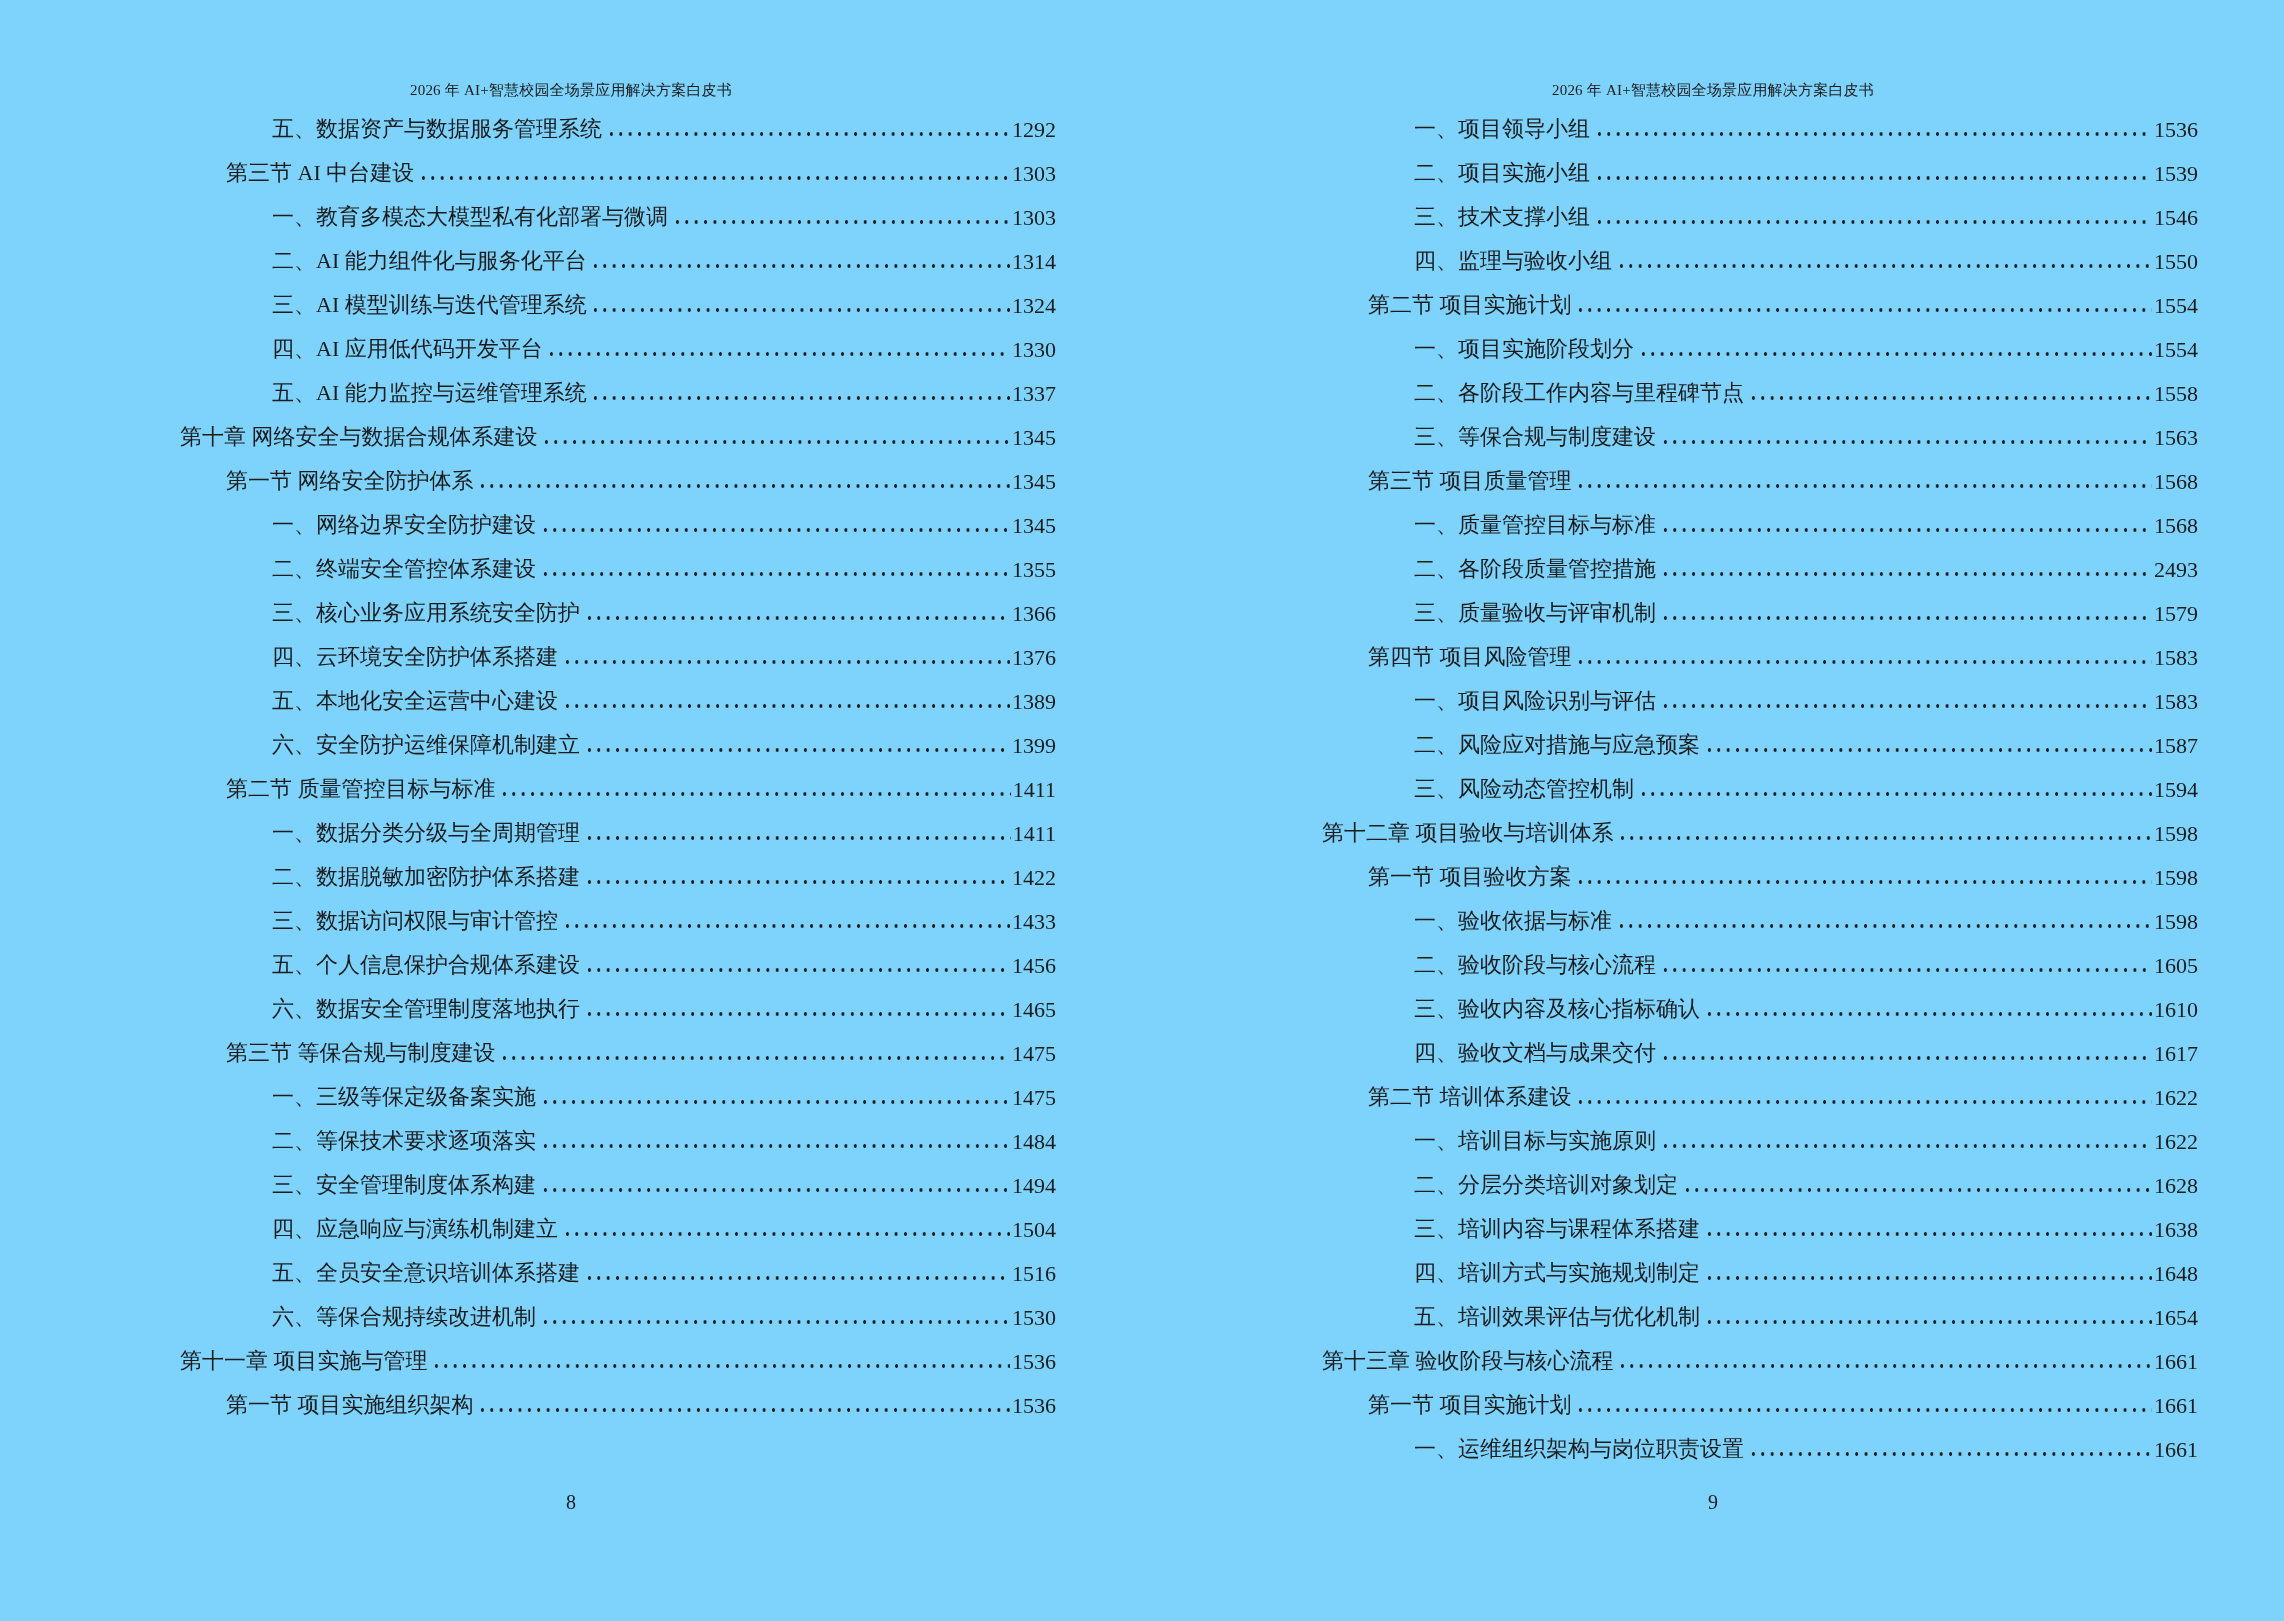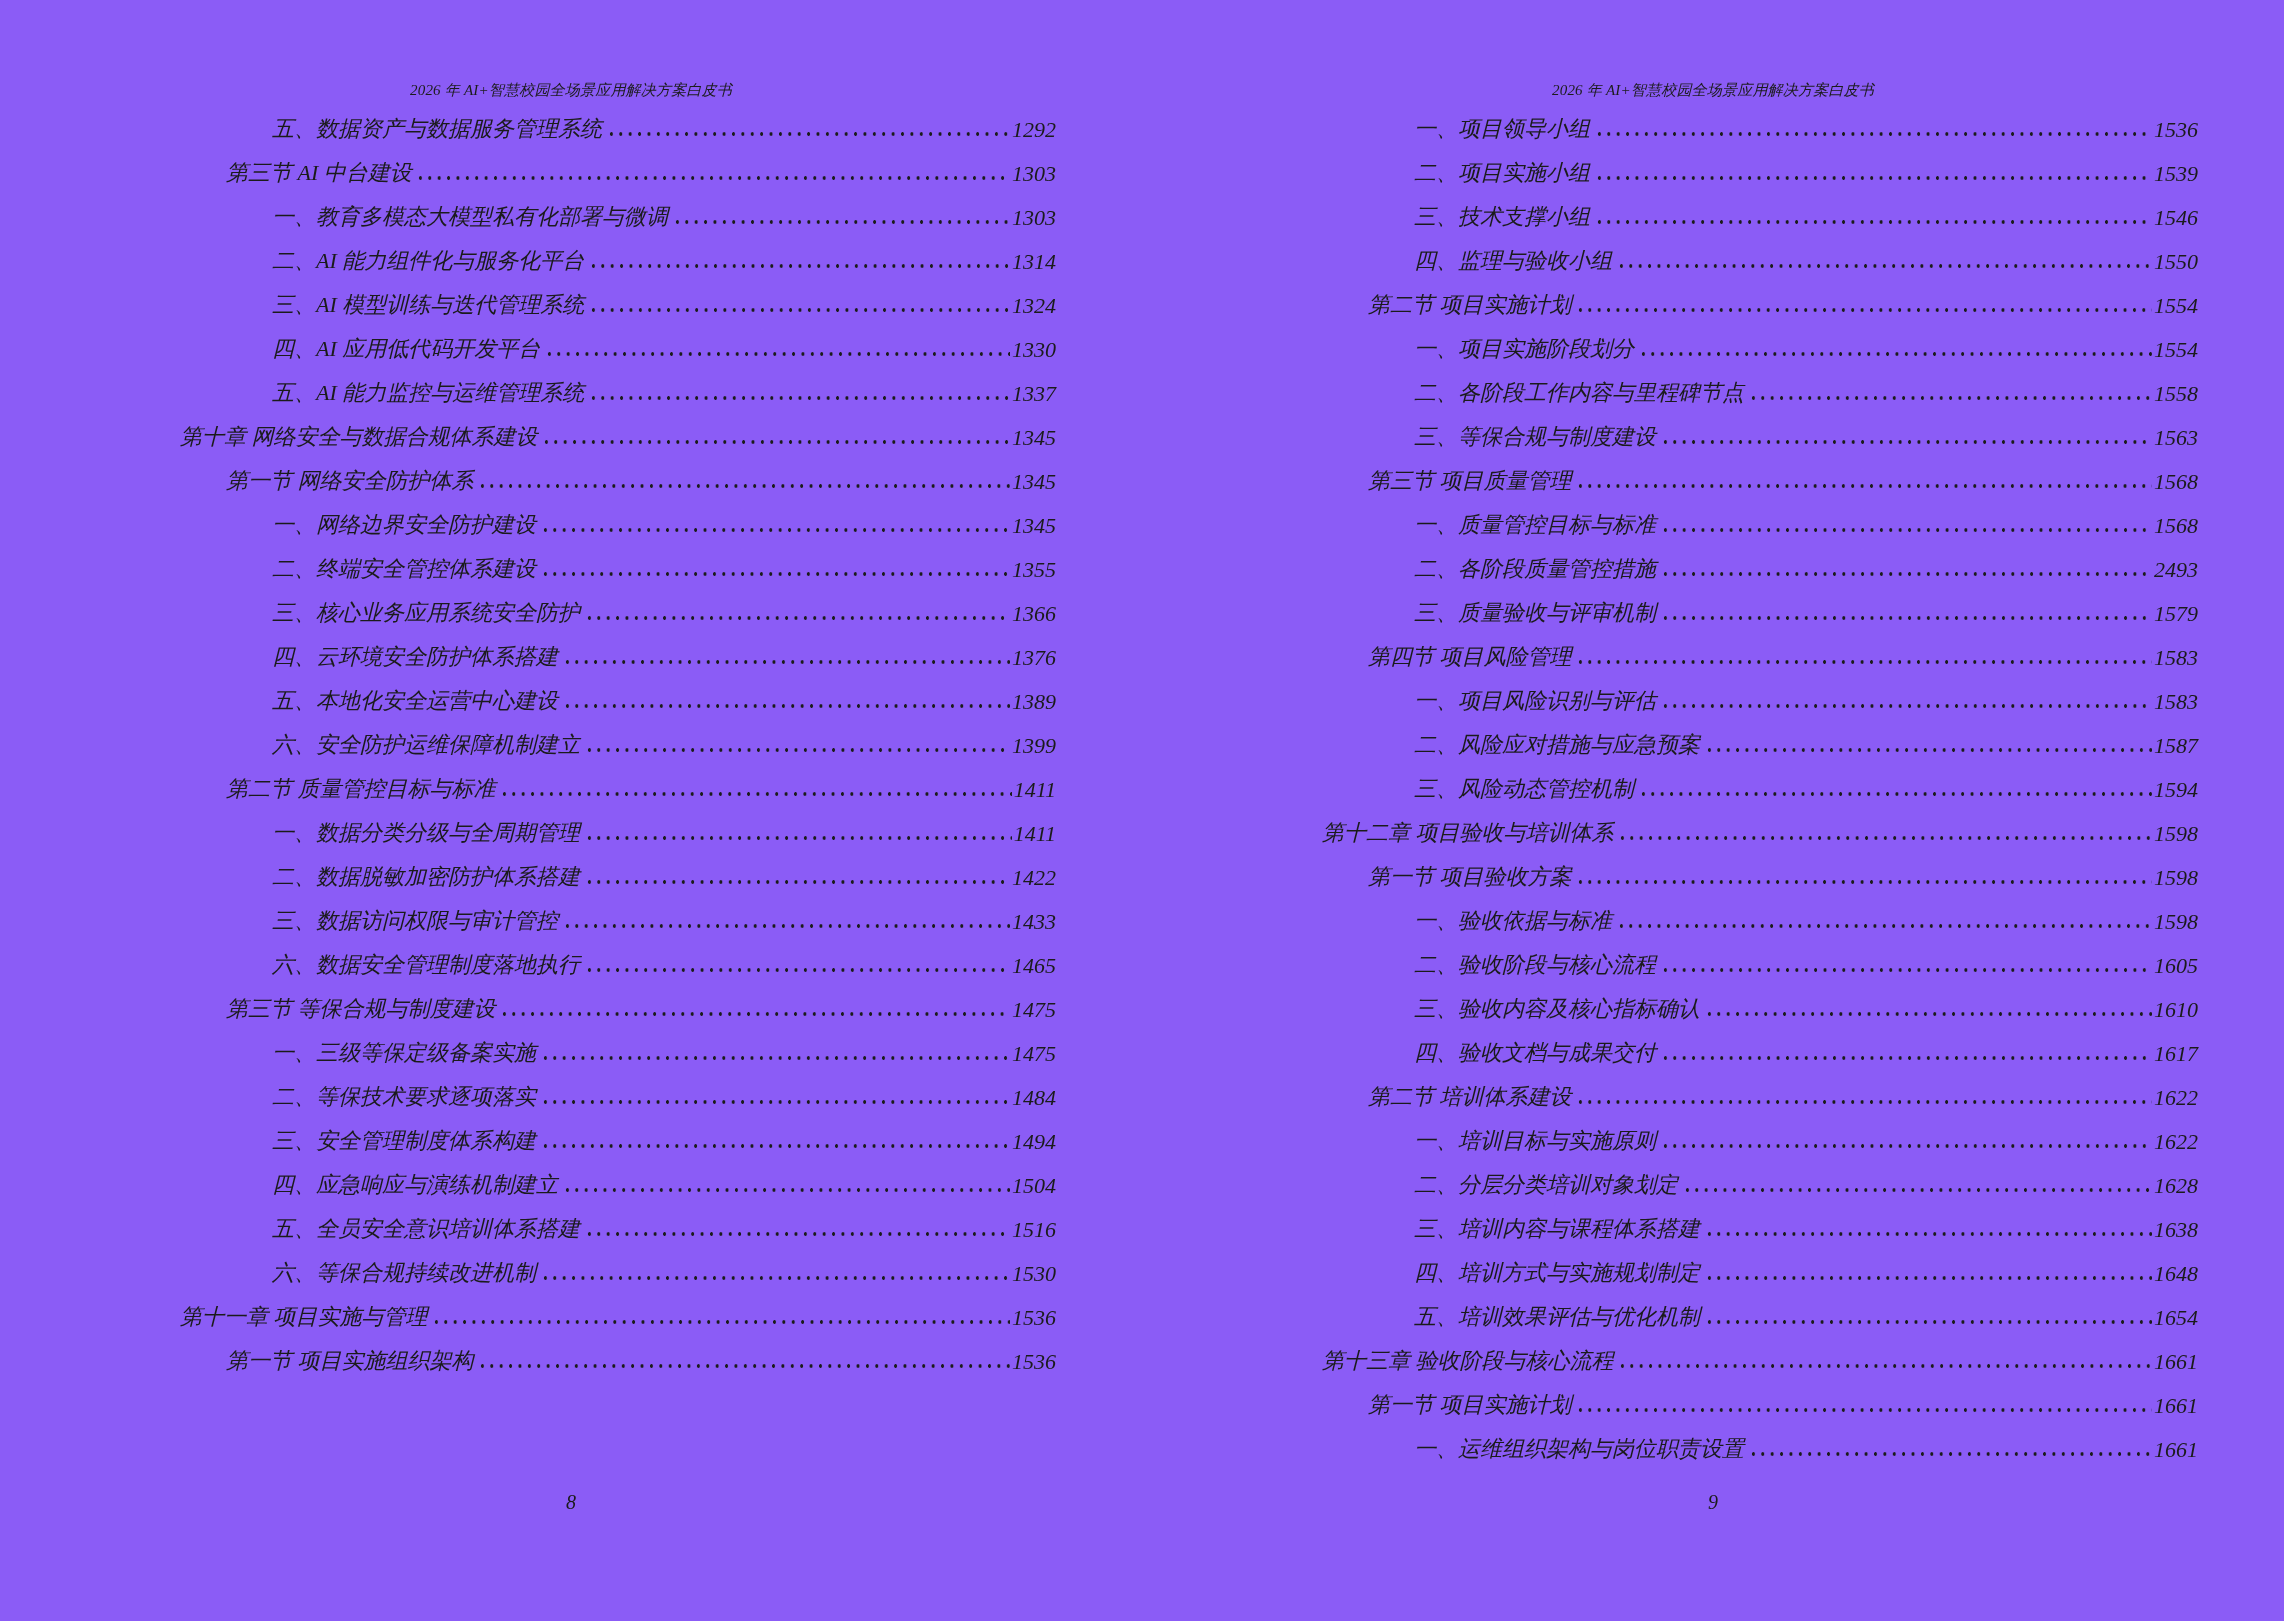--- a/index.html
+++ b/index.html
@@ -17,24 +17,23 @@
   .spread {
     display: flex;
     width: 2284px;
     height: 1622px;
     background: #ffffff;
   }
   .page {
     position: relative;
     width: 1142px;
     height: 1622px;
-    background: #8b5cf6;
+    background: #7dd3fc;
     overflow: hidden;
     flex: 0 0 auto;
-    font-style: italic;
   }
   .header {
     position: absolute;
     top: 81px;
     left: 0;
     width: 100%;
     text-align: center;
     font-size: 15px;
     letter-spacing: 0.2px;
     color: #1c1c1c;
@@ -185,20 +184,25 @@
           <span class="title">二、数据脱敏加密防护体系搭建</span>
           <span class="leader"></span>
           <span class="num">1422</span>
         </div>
         <div class="row lvl2">
           <span class="title">三、数据访问权限与审计管控</span>
           <span class="leader"></span>
           <span class="num">1433</span>
         </div>
         <div class="row lvl2">
+          <span class="title">五、个人信息保护合规体系建设</span>
+          <span class="leader"></span>
+          <span class="num">1456</span>
+        </div>
+        <div class="row lvl2">
           <span class="title">六、数据安全管理制度落地执行</span>
           <span class="leader"></span>
           <span class="num">1465</span>
         </div>
         <div class="row lvl1">
           <span class="title">第三节 等保合规与制度建设</span>
           <span class="leader"></span>
           <span class="num">1475</span>
         </div>
         <div class="row lvl2">

